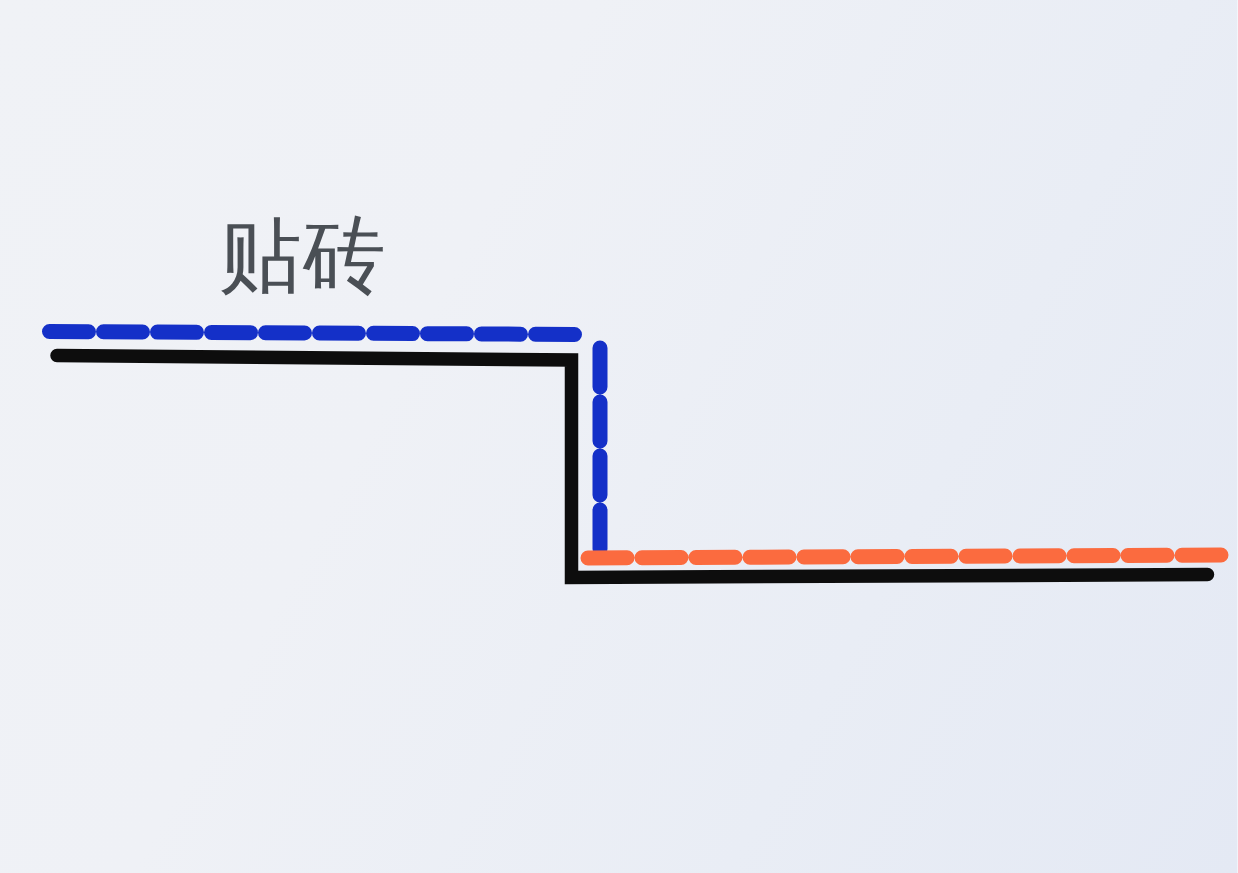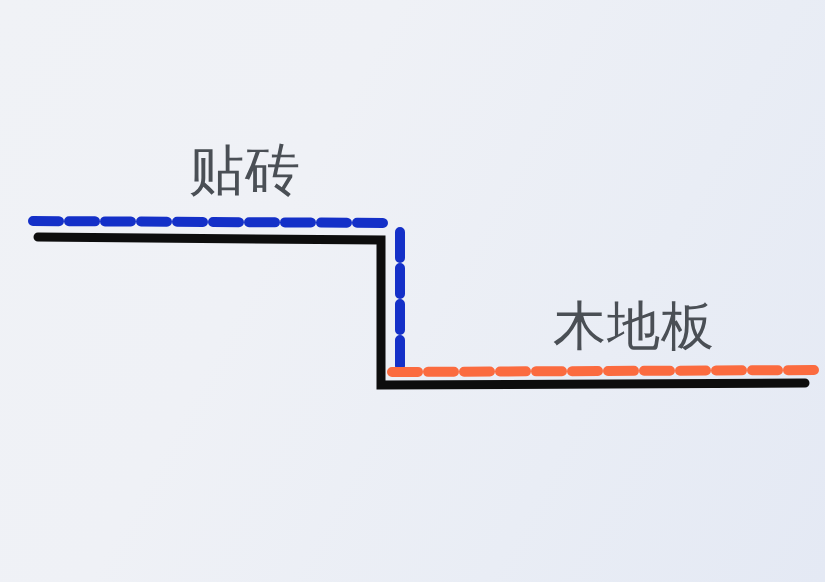--- a/index.html
+++ b/index.html
@@ -29,21 +29,20 @@
   }
   .label {
     position: absolute;
     color: #4a4f55;
     font-size: 55px;
     line-height: 1;
     letter-spacing: 1px;
     white-space: nowrap;
     font-family: "DejaVu Sans", "Liberation Sans", sans-serif;
     font-weight: 400;
-    margin-left: 43px;
   }
   #label-tile {
     left: 146px;
     top: 143px;
   }
   #label-wood {
     left: 510px;
     top: 299px;
     font-size: 53px;
   }
@@ -59,15 +58,14 @@
 
     <polyline id="tile-line-h" fill="none" stroke="#1430c8" stroke-width="10" stroke-linecap="round" stroke-dasharray="26 10" points="33,221 388,223"></polyline>
 
     <polyline id="tile-line-v" fill="none" stroke="#1430c8" stroke-width="10" stroke-linecap="round" stroke-dasharray="26 10" points="400,232 400,366"></polyline>
 
     <polyline id="wood-line" fill="none" stroke="#fb6b3f" stroke-width="10" stroke-linecap="round" stroke-dasharray="26 10" points="392,372 818,370"></polyline>
   </svg>
 
   <div class="label" id="label-tile" style="left: 146px; top: 143px; font-size: 55px; color: rgb(74, 79, 85);">贴砖</div>
 
-  <div class="label" id="label-wood" style="left: 510px; top: 299px; font-size: 53px; color: rgb(74, 79, 85);">木地板</div>
 
 </div>
 
 </body></html>

